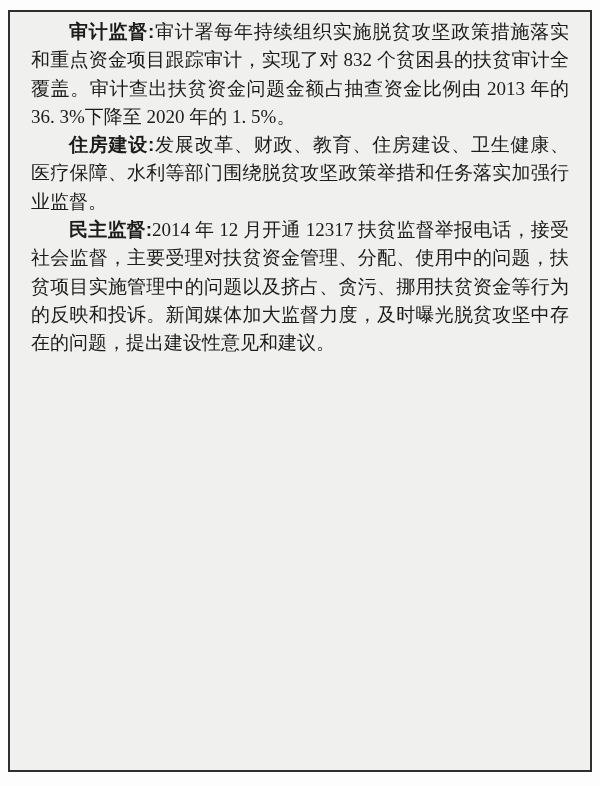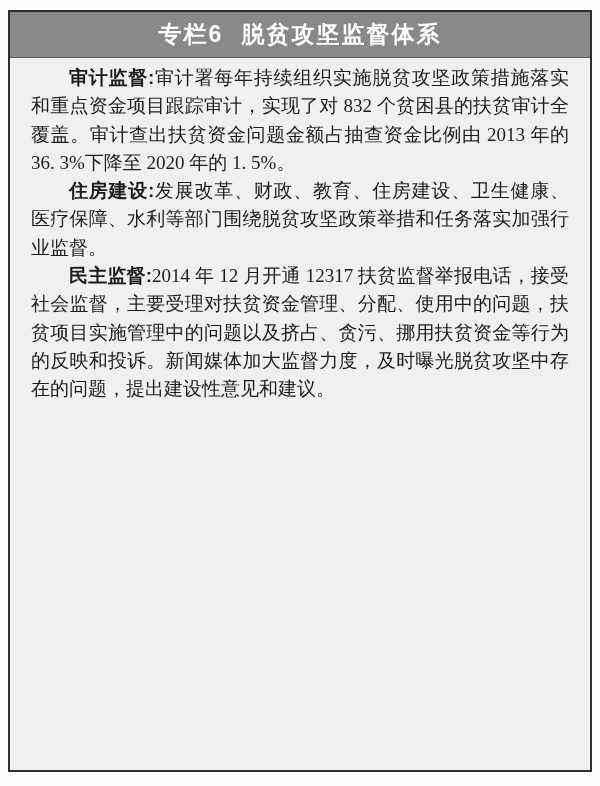--- a/index.html
+++ b/index.html
@@ -52,22 +52,18 @@
   }
   .para-label {
     font-weight: bold;
     font-family: "Liberation Sans", "DejaVu Sans", sans-serif;
   }
 </style>
 </head>
 <body>
 
 <div class="panel">
-  <div class="panel-header">
-    <span class="title-prefix">专栏6</span>
-    <span class="title-text">脱贫攻坚监督体系</span>
-  </div>
   <div class="panel-body">
     <p><span class="para-label">审计监督:</span><span>审计署每年持续组织实施脱贫攻坚政策措施落实和重点资金项目跟踪审计，实现了对 832 个贫困县的扶贫审计全覆盖。审计查出扶贫资金问题金额占抽查资金比例由 2013 年的 36. 3%下降至 2020 年的 1. 5%。</span></p>
     <p><span class="para-label">住房建设:</span><span>发展改革、财政、教育、住房建设、卫生健康、医疗保障、水利等部门围绕脱贫攻坚政策举措和任务落实加强行业监督。</span></p>
     <p><span class="para-label">民主监督:</span><span>2014 年 12 月开通 12317 扶贫监督举报电话，接受社会监督，主要受理对扶贫资金管理、分配、使用中的问题，扶贫项目实施管理中的问题以及挤占、贪污、挪用扶贫资金等行为的反映和投诉。新闻媒体加大监督力度，及时曝光脱贫攻坚中存在的问题，提出建设性意见和建议。</span></p>
   </div>
 </div>
 
 </body></html>

